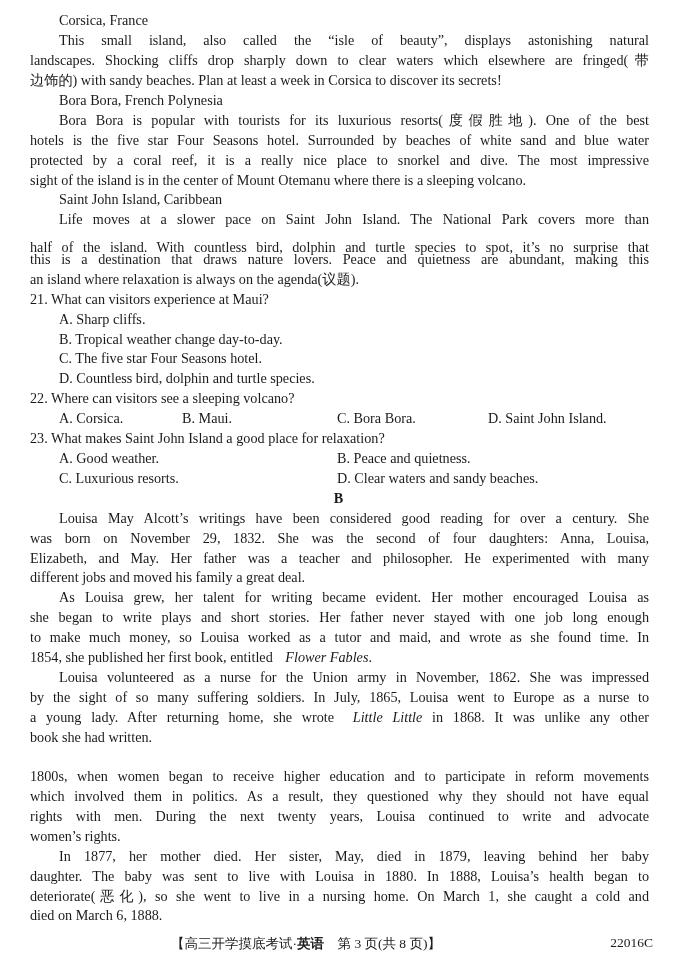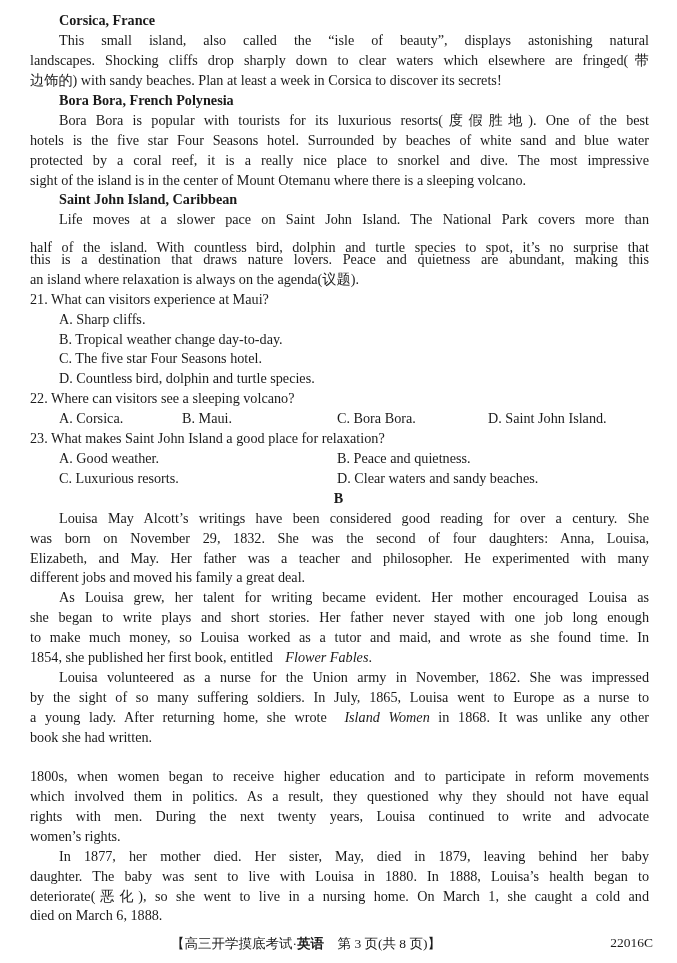--- a/index.html
+++ b/index.html
@@ -5,21 +5,21 @@
   html, body { margin: 0; padding: 0; background: #ffffff; }
   body {
     width: 677px; height: 963px; overflow: hidden; position: relative;
     font-family: "Liberation Serif", "DejaVu Serif", serif;
     color: #1a1a1a; font-size: 14.2px;
   }
   .page { position: absolute; left: 0; top: 0; width: 677px; height: 963px; }
   .line { position: absolute; white-space: nowrap; line-height: 18px; }
   .just { left: 30px; width: 619px; text-align: justify; text-align-last: justify; white-space: normal; }
   .free { left: 30px; }
-  .heading { font-weight: bold; left: 59px; }
+  .heading { font-weight: normal; left: 59px; }
   .q { left: 30px; }
   .opt { left: 59px; }
   i { font-style: italic; margin-left: 9px; }
   .center-b { left: 0; width: 677px; text-align: center; font-weight: bold; }
   .footer { position: absolute; top: 935px; left: 0; width: 677px; font-size: 13.5px; }
   .footer-center { position: absolute; left: 171px; top: 0; white-space: nowrap; }
   .footer-code { position: absolute; right: 24px; top: 0; white-space: nowrap; }
   .bold { font-weight: bold; }
 </style>
 </head>
@@ -72,21 +72,21 @@
   <div class="line just" style="top:588px; text-indent:29px">As Louisa grew, her talent for writing became evident. Her mother encouraged Louisa as</div>
   <div class="line just" style="top:608px">she began to write plays and short stories. Her father never stayed with one job long enough</div>
   <div class="line just" style="top:628px">to make much money, so Louisa worked as a tutor and maid, and wrote as she found time. In</div>
   <div class="line free" style="top:648px">
     <span>1854, she published her first book, entitled </span><i>Flower Fables</i><span>.</span>
   </div>
 
   <div class="line just" style="top:668px; text-indent:29px">Louisa volunteered as a nurse for the Union army in November, 1862. She was impressed</div>
   <div class="line just" style="top:688px">by the sight of so many suffering soldiers. In July, 1865, Louisa went to Europe as a nurse to</div>
   <div class="line just" style="top:708px">
-    <span>a young lady. After returning home, she wrote </span><i>Island Women</i><span> in 1868. It was unlike any other</span>
+    <span>a young lady. After returning home, she wrote </span><i>Little Little</i><span> in 1868. It was unlike any other</span>
   </div>
   <div class="line free" style="top:728px">book she had written.</div>
 
   <div class="line just" style="top:767px">1800s, when women began to receive higher education and to participate in reform movements</div>
   <div class="line just" style="top:787px">which involved them in politics. As a result, they questioned why they should not have equal</div>
   <div class="line just" style="top:807px">rights with men. During the next twenty years, Louisa continued to write and advocate</div>
   <div class="line free" style="top:827px">women’s rights.</div>
 
   <div class="line just" style="top:847px; text-indent:29px">In 1877, her mother died. Her sister, May, died in 1879, leaving behind her baby</div>
   <div class="line just" style="top:867px">daughter. The baby was sent to live with Louisa in 1880. In 1888, Louisa’s health began to</div>

